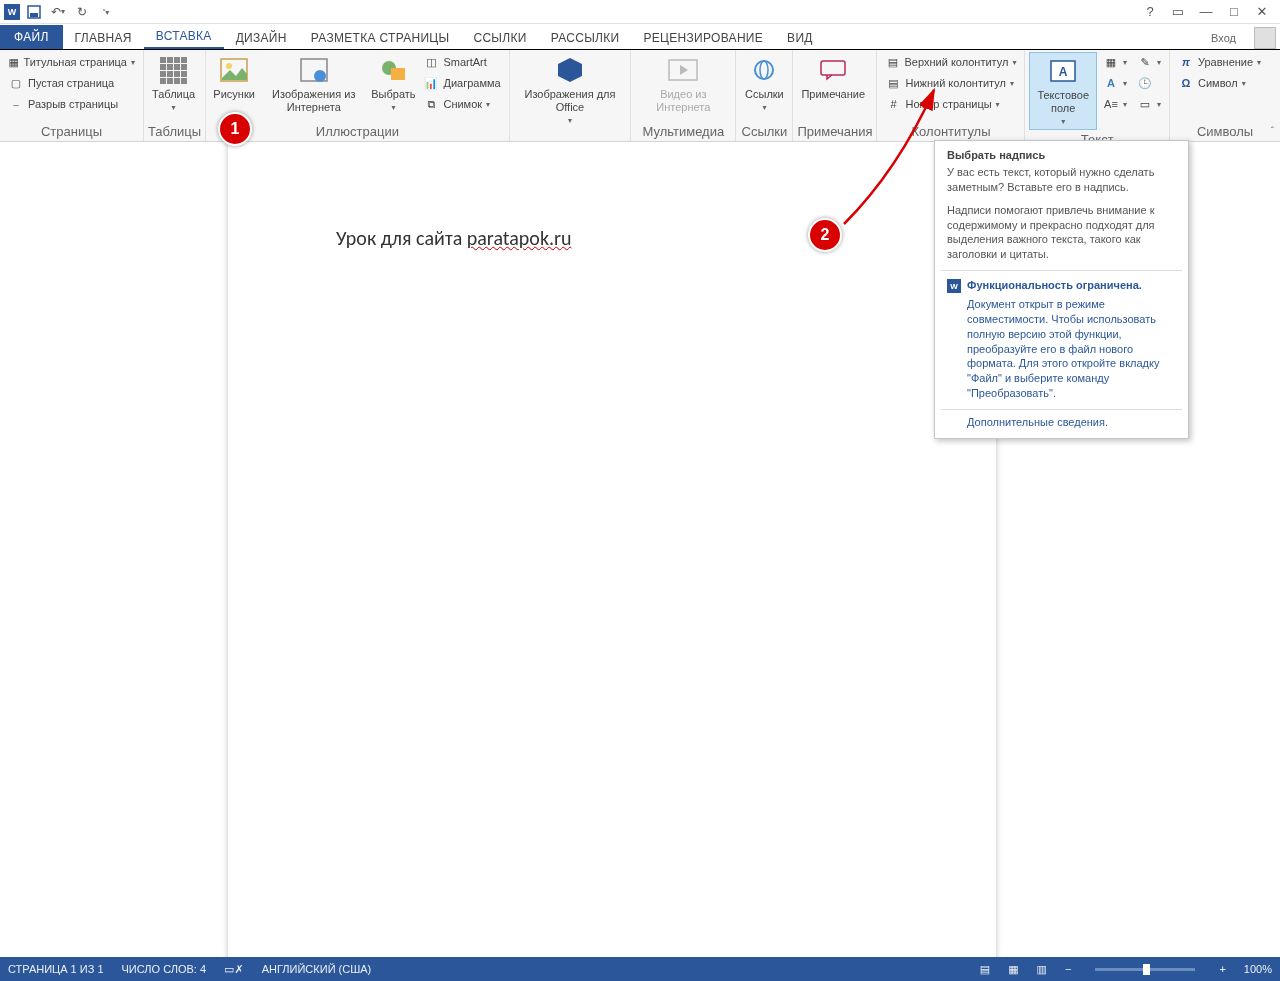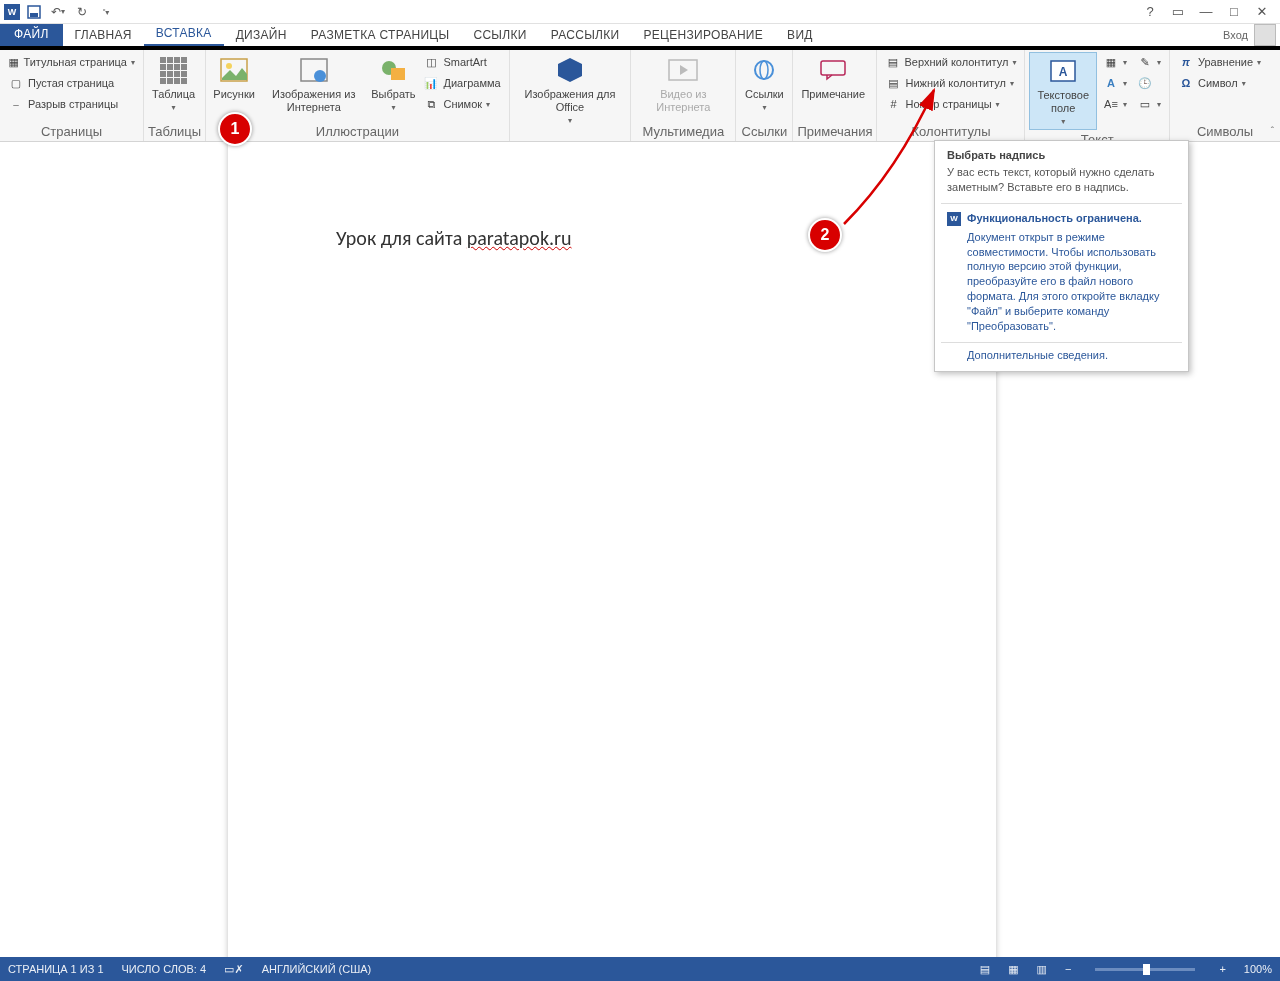--- a/index.html
+++ b/index.html
@@ -4,25 +4,25 @@
 <style>
 html,body{margin:0;padding:0;font-family:"Segoe UI",Tahoma,sans-serif;font-size:12px;color:#444;background:#fff;overflow:hidden;width:1280px;height:981px}
 *{box-sizing:border-box}
 .titlebar{height:24px;background:#fff;display:flex;align-items:center;border-bottom:1px solid #e1e1e1;position:relative}
 .qat{display:flex;align-items:center;gap:4px;padding-left:4px}
 .word-icon{width:16px;height:16px;background:#2b579a;color:#fff;display:flex;align-items:center;justify-content:center;font-weight:bold;font-size:9px}
 .qat-btn{width:20px;height:20px;display:flex;align-items:center;justify-content:center;color:#555;cursor:pointer}
 .title-text{position:absolute;left:0;right:0;text-align:center;color:#666;font-size:12px;pointer-events:none}
 .win-controls{margin-left:auto;display:flex;gap:8px;padding-right:8px;align-items:center}
 .win-btn{width:20px;height:20px;display:flex;align-items:center;justify-content:center;color:#555;cursor:pointer;font-size:13px}
-.tabbar{height:26px;background:#fff;display:flex;align-items:flex-end;border-bottom:4px solid #000000;padding-left:0}
+.tabbar{height:26px;background:#fff;display:flex;align-items:flex-end;border-bottom:1px solid #000000;padding-left:0}
 .tab{padding:4px 12px;font-size:12px;color:#444;cursor:pointer;text-transform:uppercase;letter-spacing:.3px}
 .tab.file{background:#2b579a;color:#fff;padding:5px 14px}
 .tab.active{color:#2b579a;border-bottom:2px solid #2b579a;background:#fff}
-.login-area{margin-left:auto;display:flex;align-items:center;gap:6px;padding-right:4px;color:#666;font-size:11px}
+.login-area{margin-left:auto;display:flex;align-items:center;gap:18px;padding-right:4px;color:#666;font-size:11px}
 .avatar{width:22px;height:22px;background:#e0e0e0;border:1px solid #bbb}
 .ribbon{height:92px;background:#f6f6f6;border-bottom:1px solid #d4d4d4;display:flex;position:relative}
 .group{border-right:1px solid #e0e0e0;display:flex;flex-direction:column;padding:2px 4px 0 4px}
 .group-body{flex:1;display:flex;align-items:flex-start;gap:2px}
 .group-label{text-align:center;font-size:13px;color:#666;padding:2px 0}
 .vbtn{display:flex;flex-direction:column;align-items:center;justify-content:flex-start;padding:2px 4px;cursor:pointer;min-width:48px;text-align:center;font-size:11px;line-height:1.2;gap:2px}
 .vbtn .ico{width:32px;height:32px;display:flex;align-items:center;justify-content:center}
 .vbtn.disabled{color:#aaa}
 .stack{display:flex;flex-direction:column;gap:1px}
 .hbtn{display:flex;align-items:center;gap:4px;padding:2px 4px;cursor:pointer;font-size:11px;white-space:nowrap}
@@ -366,20 +366,21 @@
       <marker id="ah" markerWidth="10" markerHeight="10" refX="8" refY="3" orient="auto">
         <path d="M0,0 L0,6 L9,3 z" fill="#d80000"></path>
       </marker>
     </defs>
   <path d="M6,144 Q60,90 96,10" stroke="#d80000" stroke-width="2.5" fill="none" marker-end="url(#ah)"></path>
 </svg>
 
 <div class="tooltip">
   <div class="tt-title">Выбрать надпись</div>
   <div class="tt-body">У вас есть текст, который нужно сделать заметным? Вставьте его в надпись.</div>
+  <div class="tt-body">Надписи помогают привлечь внимание к содержимому и прекрасно подходят для выделения важного текста, такого как заголовки и цитаты.</div>
   <div class="tt-sep"></div>
   <div class="tt-limited">
     <div class="li-icon">W</div>
     <span>Функциональность ограничена.</span>
   </div>
   <div class="tt-desc">Документ открыт в режиме совместимости. Чтобы использовать полную версию этой функции, преобразуйте его в файл нового формата. Для этого откройте вкладку "Файл" и выберите команду "Преобразовать".</div>
   <div class="tt-sep"></div>
   <div class="tt-more">Дополнительные сведения.</div>
 </div>
 

